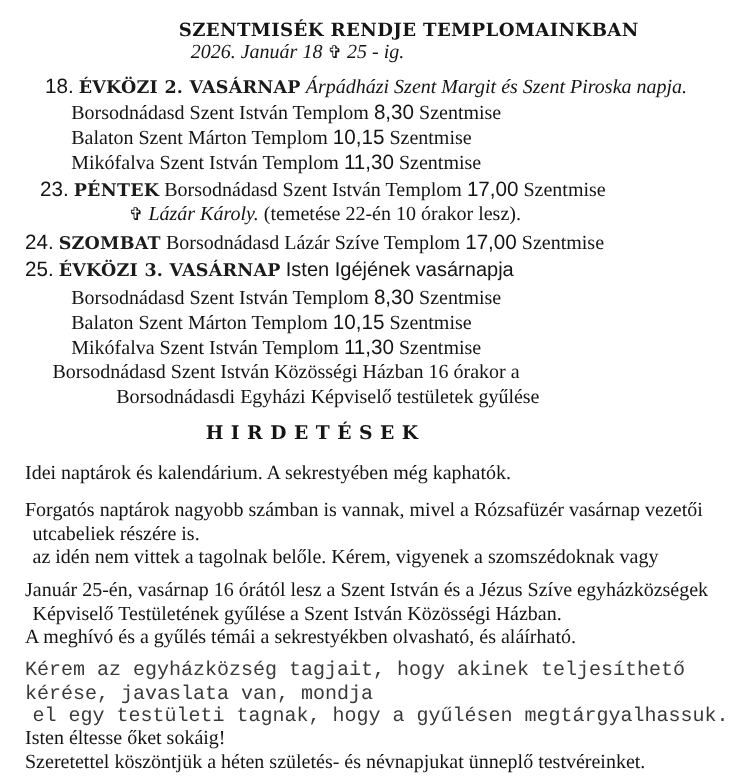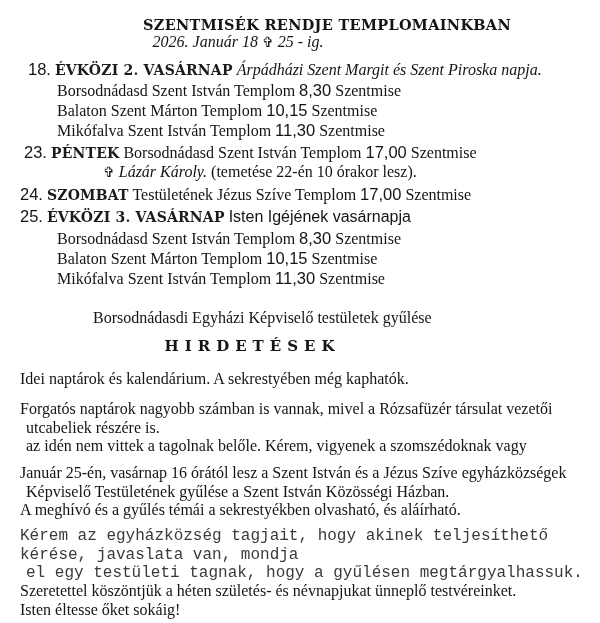--- a/index.html
+++ b/index.html
@@ -41,58 +41,58 @@
 
 <div class="page">
 
   <div class="title">SZENTMISÉK RENDJE TEMPLOMAINKBAN</div>
   <div class="subtitle">
     <span>2026. Január 18</span>
     <span class="cross">✞</span>
     <span>25 - ig.</span>
   </div>
 
-  <div class="line" style="top:60px; left:28px;text-align:center;">
+  <div class="line" style="top:60px; left:36px;text-align:center;">
     <span class="num">18.</span>
     <span class="day">ÉVKÖZI 2. VASÁRNAP</span>
     <span class="ital">Árpádházi Szent Margit és Szent Piroska napja.</span>
   </div>
   <div class="line" style="top:81px; left:57px;">
     <span>Borsodnádasd Szent István Templom</span>
     <span class="time">8,30</span>
     <span>Szentmise</span>
   </div>
   <div class="line" style="top:101px; left:57px;">
     <span>Balaton Szent Márton Templom</span>
     <span class="time">10,15</span>
     <span>Szentmise</span>
   </div>
   <div class="line" style="top:121px; left:57px;">
     <span>Mikófalva Szent István Templom</span>
     <span class="time">11,30</span>
     <span>Szentmise</span>
   </div>
 
-  <div class="line" style="top:143px; left:24px;">
+  <div class="line" style="top:143px; left:32px;">
     <span class="num">23.</span>
     <span class="day">PÉNTEK</span>
     <span>Borsodnádasd Szent István Templom</span>
     <span class="time">17,00</span>
     <span>Szentmise</span>
   </div>
   <div class="line" style="top:163px; left:103px;">
     <span class="cross">✞</span>
     <span class="ital">Lázár Károly.</span>
     <span>(temetése 22-én 10 órakor lesz).</span>
   </div>
 
   <div class="line" style="top:185px; left:20px;">
     <span class="num">24.</span>
     <span class="day">SZOMBAT</span>
-    <span>Testületének Jézus Szíve Templom</span>
+    <span>Borsodnádasd Lázár Szíve Templom</span>
     <span class="time">17,00</span>
     <span>Szentmise</span>
   </div>
 
   <div class="line" style="top:207px; left:20px;">
     <span class="num">25.</span>
     <span class="day">ÉVKÖZI 3. VASÁRNAP</span>
     <span class="sans">Isten Igéjének vasárnapja</span>
   </div>
   <div class="line" style="top:229px; left:57px;">
@@ -103,41 +103,42 @@
   <div class="line" style="top:249px; left:57px;">
     <span>Balaton Szent Márton Templom</span>
     <span class="time">10,15</span>
     <span>Szentmise</span>
   </div>
   <div class="line" style="top:269px; left:57px;">
     <span>Mikófalva Szent István Templom</span>
     <span class="time">11,30</span>
     <span>Szentmise</span>
   </div>
+  <div class="line" style="top:289px; left:42px;">Borsodnádasd Szent István Közösségi Házban 16 órakor a</div>
   <div class="line" style="top:309px; left:93px;">Borsodnádasdi Egyházi Képviselő testületek gyűlése</div>
 
   <div class="hird">HIRDETÉSEK</div>
 
   <div class="para" style="top:370px;">Idei naptárok és kalendárium. A sekrestyében még kaphatók.</div>
 
   <div class="para" style="top:400px;">
-    <div>Forgatós naptárok nagyobb számban is vannak, mivel a Rózsafüzér társulat vezetői</div>
+    <div>Forgatós naptárok nagyobb számban is vannak, mivel a Rózsafüzér vasárnap vezetői</div>
     <div class="cont">utcabeliek részére is.</div>
     <div class="cont">az idén nem vittek a tagolnak belőle. Kérem, vigyenek a szomszédoknak vagy</div>
   </div>
 
   <div class="para" style="top:464px;">
     <div>Január 25-én, vasárnap 16 órától lesz a Szent István és a Jézus Szíve egyházközségek</div>
     <div class="cont">Képviselő Testületének gyűlése a Szent István Közösségi Házban.</div>
     <div>A meghívó és a gyűlés témái a sekrestyékben olvasható, és aláírható.</div>
   </div>
 
   <div class="para grey" style="top:527px;">
     <div>Kérem az egyházközség tagjait, hogy akinek teljesíthető kérése, javaslata van, mondja</div>
     <div class="cont">el egy testületi tagnak, hogy a gyűlésen megtárgyalhassuk.</div>
   </div>
 
   <div class="para" style="top:582px;">
+    <div>Isten éltesse őket sokáig!</div>
     <div>Szeretettel köszöntjük a héten születés- és névnapjukat ünneplő testvéreinket.</div>
-    <div>Isten éltesse őket sokáig!</div>
   </div>
 
 </div>
 
 </body></html>

